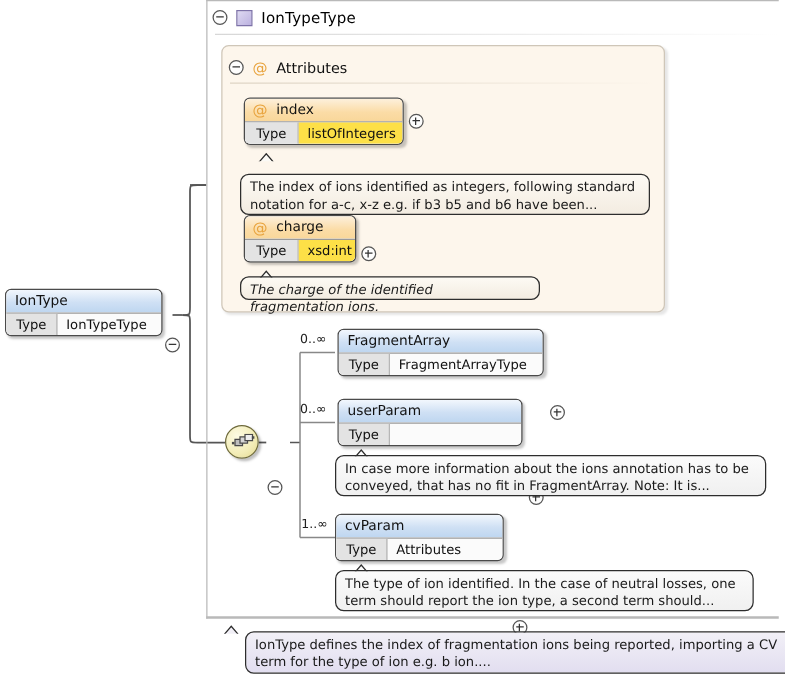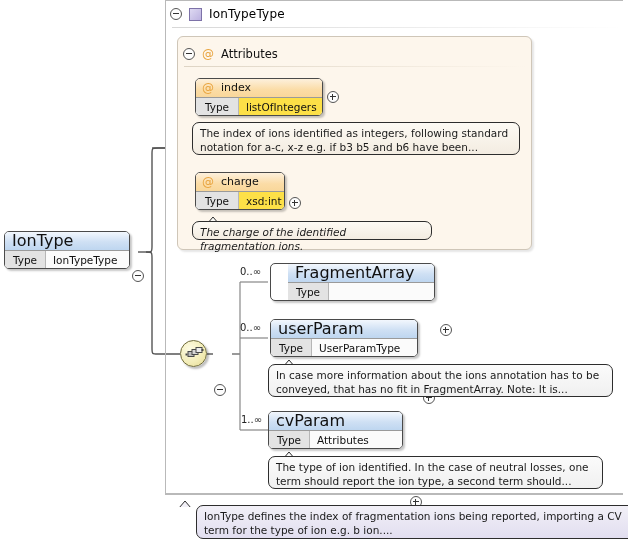--- a/index.html
+++ b/index.html
@@ -102,21 +102,21 @@
   
   .elembox{
     border:1px solid #4a4a4a;border-radius:5px;
     box-sizing:border-box;background:#fff;
     box-shadow:2px 2px 2px rgba(0,0,0,.22);
     overflow:hidden;
   }
   .elembox .name{
     height:18px;line-height:18px;
     background:linear-gradient(to bottom,#f2f7fd 0%,#cfe0f4 55%,#bed6f0 100%);
-    padding-left:7px;font-size:16px;color:#111;
+    padding-left:7px;font-size:11px;color:#111;
     display:flex;align-items:center;
   }
   .elembox .typerow{
     height:17px;display:flex;align-items:stretch;
     border-top:1px solid #9a9a9a;background:#fbfbfb;
   }
   .elembox .typerow .k{
     width:40px;background:#e3e3e3;border-right:1px solid #b6b6b6;
     display:flex;align-items:center;justify-content:center;
     font-size:10.5px;color:#111;
@@ -208,21 +208,21 @@
     <div class="v">listOfIntegers</div>
   </div>
 </div>
 <div class="abs circ plus" style="left:327px;top:91px;"></div>
 
 <div class="abs tail" style="left:206px;top:122px;">
   <svg width="15" height="8">
       <path d="M1,8 L7,1 L13,8" stroke="#2d2d2d" stroke-width="1" fill="#fbfaf6"></path>
     </svg>
 </div>
-<div class="abs bubble warm" style="left:192px;top:122px;width:328px;height:33px;">
+<div class="abs bubble warm" style="left:192px;top:139px;width:328px;height:33px;">
   <span>The index of ions identified as integers, following standard notation for a-c, x-z e.g. if b3 b5 and b6 have been...</span>
 </div>
 
 <div class="abs attrbox" style="left:195px;top:172px;width:90px;height:38px;">
   <div class="name">
     <span class="at-glyph">@</span>
     <span>charge</span>
   </div>
   <div class="typerow">
     <div class="k">Type</div>
@@ -254,34 +254,34 @@
     <rect x="0.5" y="6.5" width="2" height="2" fill="#4a4a4a"></rect>
     <rect x="3" y="4.5" width="6" height="5" fill="#bdbdbd" stroke="#4a4a4a" stroke-width="1"></rect>
     <rect x="7" y="2.5" width="6" height="5" fill="#d6d6d6" stroke="#4a4a4a" stroke-width="1"></rect>
     <rect x="11" y="0.5" width="6" height="5" fill="#ededed" stroke="#4a4a4a" stroke-width="1"></rect>
     <rect x="16.5" y="2" width="2" height="2" fill="#4a4a4a"></rect>
   </svg>
 </div>
 <div class="abs circ" style="left:214px;top:348px;"></div>
 
 <div class="abs occ" style="left:240px;top:266px;">0..∞</div>
-<div class="abs elembox" style="left:270px;top:263px;width:165px;height:38px;padding-left:17px;">
+<div class="abs elembox" style="left:270px;top:263px;width:165px;height:38px;">
   <div class="name">FragmentArray</div>
   <div class="typerow">
     <div class="k">Type</div>
+    <div class="v">FragmentArrayType</div>
   </div>
 </div>
 <div class="abs circ plus" style="left:440px;top:276px;"></div>
 
 <div class="abs occ" style="left:240px;top:322px;">0..∞</div>
 <div class="abs elembox" style="left:270px;top:319px;width:148px;height:38px;">
   <div class="name">userParam</div>
   <div class="typerow">
     <div class="k">Type</div>
-    <div class="v">UserParamType</div>
   </div>
 </div>
 <div class="abs circ plus" style="left:423px;top:332px;"></div>
 
 <div class="abs tail" style="left:282px;top:359px;">
   <svg width="15" height="8">
       <path d="M1,8 L7,1 L13,8" stroke="#2d2d2d" stroke-width="1" fill="#fbfbfb"></path>
     </svg>
 </div>
 <div class="abs bubble" style="left:268px;top:364px;width:345px;height:33px;">

